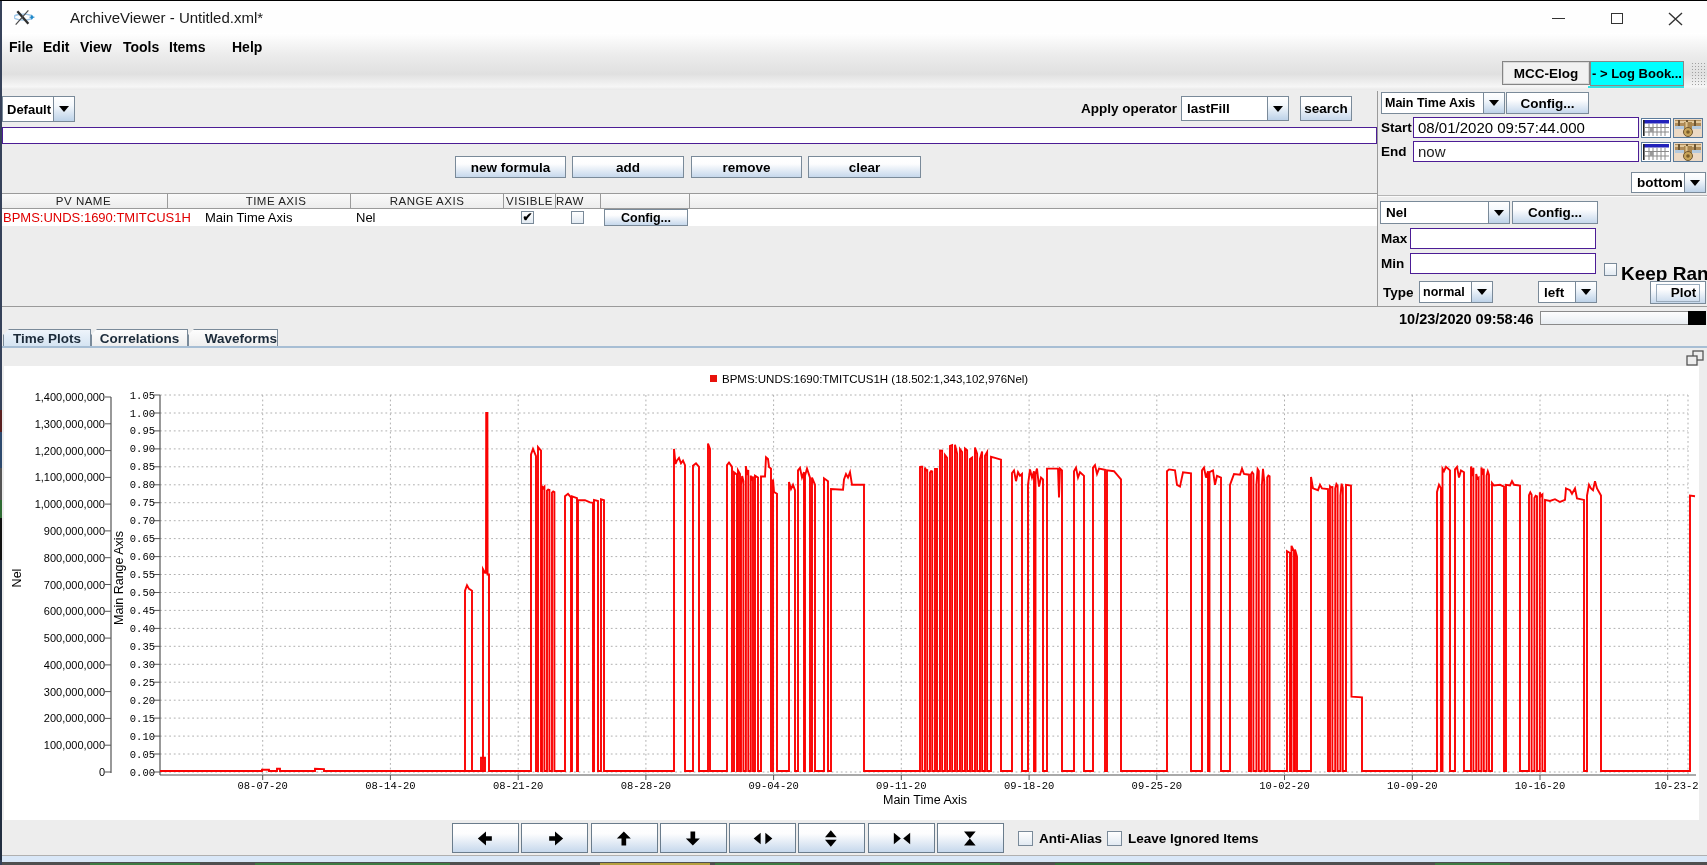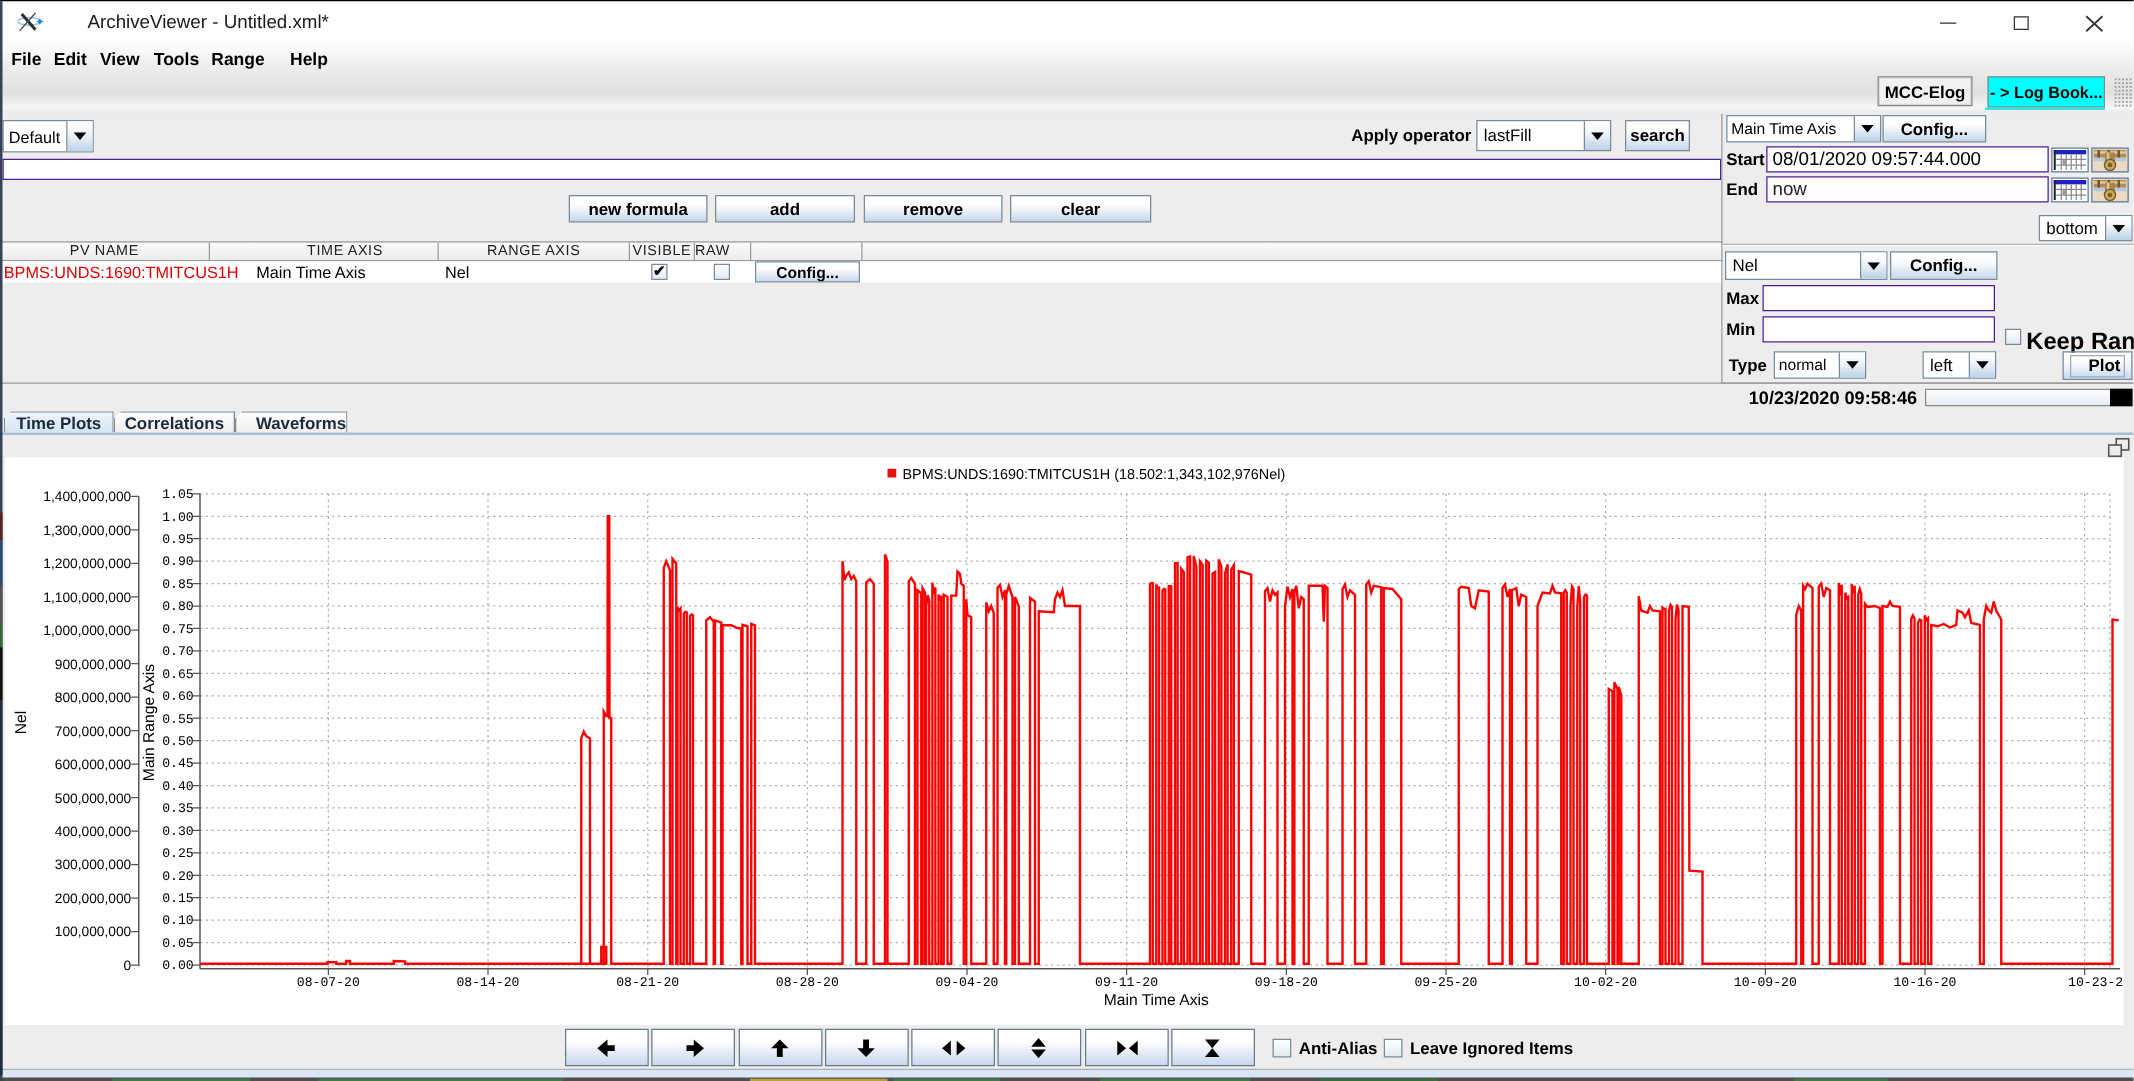--- a/index.html
+++ b/index.html
@@ -2,21 +2,21 @@
 <html><head><meta charset="utf-8"><title>ArchiveViewer</title><style>
 *{margin:0;padding:0;box-sizing:border-box}
 body{width:1707px;height:865px;overflow:hidden;position:relative;background:#ededed;
   font-family:"Liberation Sans",sans-serif;-webkit-font-smoothing:antialiased}
 .abs{position:absolute}
 .btn{position:absolute;border:1px solid #7a8a99;background:linear-gradient(180deg,#fff 0%,#fdfdfe 35%,#c6d8ec 100%);
   font-weight:bold;font-size:13.5px;color:#000;text-align:center;display:flex;align-items:center;justify-content:center}
 .tf{position:absolute;border:1px solid #4c1d95;background:#fff;font-size:13.5px;color:#000;
   display:flex;align-items:center;padding-left:4px;white-space:nowrap}
 .combo{position:absolute;border:1px solid #7a8a99;background:#fff;display:flex}
-.combo .txt{flex:1;font-weight:normal;font-size:13.5px;display:flex;align-items:center;padding-left:5px;overflow:hidden;white-space:nowrap}
+.combo .txt{flex:1;font-weight:bold;font-size:13.5px;display:flex;align-items:center;padding-left:5px;overflow:hidden;white-space:nowrap}
 .combo .arr{width:21px;border-left:1px solid #7a8a99;background:linear-gradient(180deg,#fff 0%,#f4f8fc 35%,#bdd2e8 100%);
   display:flex;align-items:center;justify-content:center}
 .combo .arr:after{content:"";width:0;height:0;border:5px solid transparent;border-top:6px solid #000;margin-top:5px}
 .cb{position:absolute;width:13px;height:13px;border:1px solid #7a8a99;background:linear-gradient(180deg,#fff,#e2eaf2);
   font-size:12px;font-weight:bold;line-height:11px;text-align:center;color:#000}
 .lbl{position:absolute;font-weight:bold;font-size:13.5px;color:#000;white-space:nowrap}
 .hl{position:absolute;background:#9a9a9a;height:1px}
 .vl{position:absolute;background:#9a9a9a;width:1px}
 </style></head><body>
 
@@ -32,23 +32,23 @@
 <div class="abs" style="left:1552px;top:18px;width:13px;height:1px;background:#333"></div>
 <div class="abs" style="left:1611px;top:13px;width:12px;height:11px;border:1.5px solid #333"></div>
 <svg class="abs" style="left:1668px;top:12px" width="15" height="14" viewBox="0 0 15 14">
 <path d="M1 1L14 13M14 1L1 13" stroke="#333" stroke-width="1.4"></path>
   </svg>
 <div class="abs" style="left:0;top:33px;width:1707px;height:57px;background:linear-gradient(180deg,#ffffff 0%,#ececec 38%,#e0e0e0 72%,#f6f6f6 94%,#e9e9e9 100%)"></div>
 <div class="abs" style="left:9px;top:39px;font-weight:bold;font-size:14px;color:#000">File</div>
 <div class="abs" style="left:43px;top:39px;font-weight:bold;font-size:14px;color:#000">Edit</div>
 <div class="abs" style="left:80px;top:39px;font-weight:bold;font-size:14px;color:#000">View</div>
 <div class="abs" style="left:123px;top:39px;font-weight:bold;font-size:14px;color:#000">Tools</div>
-<div class="abs" style="left:169px;top:39px;font-weight:bold;font-size:14px;color:#000">Range</div>
+<div class="abs" style="left:169px;top:39px;font-weight:bold;font-size:14px;color:#000">Items</div>
 <div class="abs" style="left:232px;top:39px;font-weight:bold;font-size:14px;color:#000">Help</div>
-<div class="abs" style="left:1502px;top:61px;width:76px;height:24px;background:#f1f1f1;border:1px solid #858585;box-shadow:inset 0 0 0 1px #d9d9d9;font-weight:bold;font-size:13.5px;display:flex;align-items:center;justify-content:center">MCC-Elog</div>
+<div class="abs" style="left:1502px;top:61px;width:88px;height:24px;background:#f1f1f1;border:1px solid #858585;box-shadow:inset 0 0 0 1px #d9d9d9;font-weight:bold;font-size:13.5px;display:flex;align-items:center;justify-content:center">MCC-Elog</div>
 <div class="abs" style="left:1590px;top:61px;width:94px;height:25px;background:#00ffff;border:1px solid #888;font-weight:bold;font-size:13px;display:flex;align-items:center;justify-content:center;white-space:nowrap">- &gt; Log Book...</div>
 <div class="abs" style="left:1588px;top:86px;width:96px;height:2px;background:#2de3e3"></div>
 <div class="abs" style="left:1691px;top:62px;width:15px;height:24px;
 background-image:radial-gradient(#a0a0a0 30%,transparent 34%);background-size:3px 3px;background-position:0 0"></div>
 <div class="combo" style="left:2px;top:96px;width:73px;height:26px">
     <div class="txt" style="font-size:13px;padding-left:4px">Default</div>
     <div class="arr"></div>
   </div>
 <div class="lbl" style="left:1081px;top:101px">Apply operator</div>
 <div class="combo" style="left:1181px;top:96px;width:108px;height:25px">

